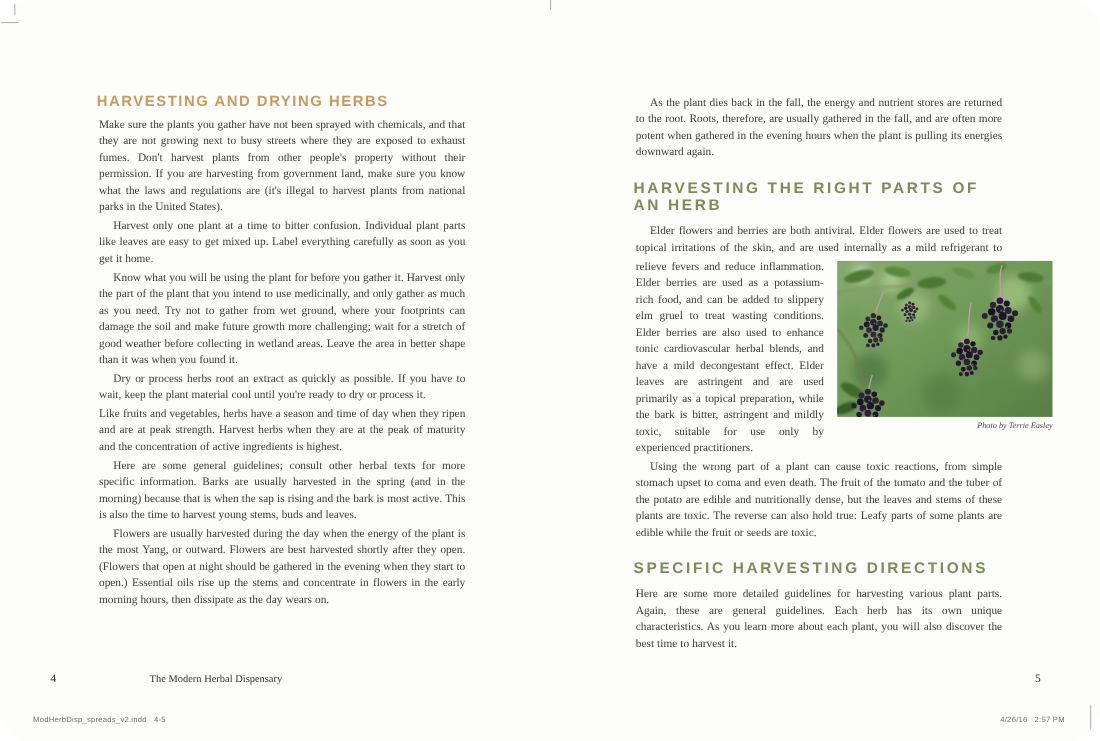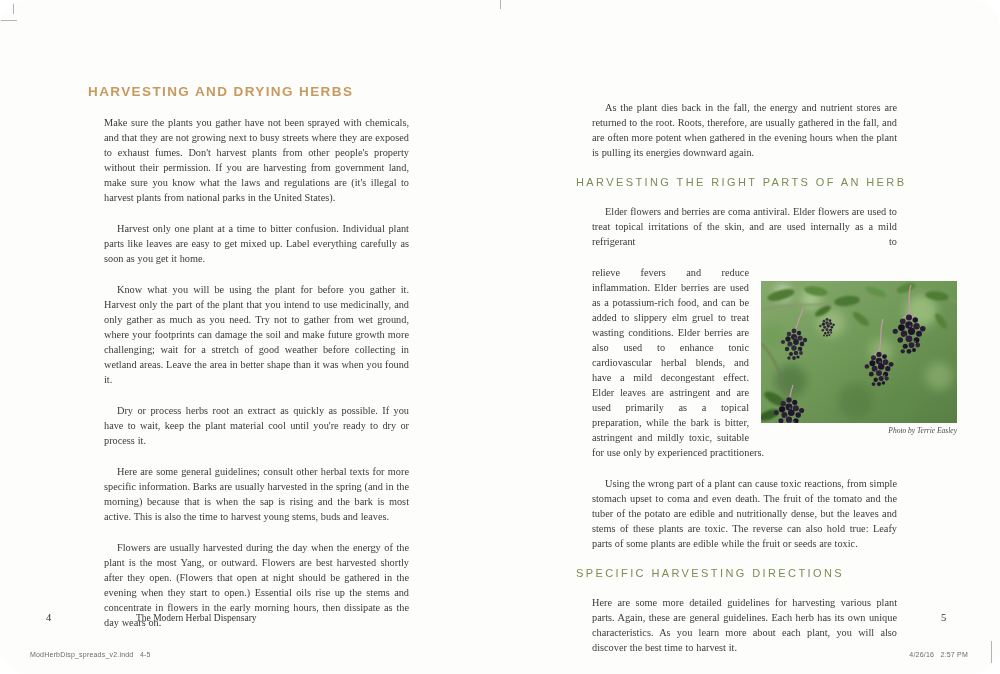--- a/index.html
+++ b/index.html
@@ -10,31 +10,31 @@
   .page { position:absolute; top:84px; width:337px; }
   .left-page  { left:88px; }
   .right-page { left:576px; }
 
   h1.chapter {
     margin:0 0 7px 0; font-family:"Liberation Sans", sans-serif;
     font-size:13.5px; font-weight:bold; letter-spacing:1.4px; color:#c79a5f;
   }
   h2.section {
     margin:16px 0 9px 0; font-family:"Liberation Sans", sans-serif;
-    font-size:11px; font-weight:normal; letter-spacing:2.4px; color:#7c8c55;
+    font-size:14px; font-weight:bold; letter-spacing:2.4px; color:#7c8c55;
   }
   p.body {
-    margin:16px; font-size:10.3px; line-height:15px; text-align:justify;
+    margin:2px; font-size:10.3px; line-height:15px; text-align:justify;
     hyphens:auto; -webkit-hyphens:auto; word-spacing:0.2px;
   }
   p.ind   { text-indent:13px; }
   p.jlast { text-align-last:justify; }
   p.clearb { clear:both; }
 
-  .photo-float { float:right; width:196px; margin:16px -44px 4px 12px; }
+  .photo-float { float:right; width:196px; margin:2px -44px 4px 12px; }
   .photo-float svg { display:block; }
   .photo-caption {
     margin-top:3px; font-size:7.5px; font-style:italic;
     text-align:right; color:#4c4c4c;
   }
 
   .pagenum { position:absolute; top:612px; font-size:10.5px; color:#2f2c29; }
   .pn-left  { left:46px; }
   .pn-right { left:941px; }
   .runfoot  { position:absolute; top:613px; font-size:9.5px; color:#35322f; }
@@ -63,28 +63,29 @@
   <div class="cm cm-tl-h"></div>
   <div class="cm cm-tc-v"></div>
   <div class="cm cm-br-v"></div>
 
   <div class="page left-page">
     <h1 class="chapter">HARVESTING AND DRYING HERBS</h1>
     <p class="body">Make sure the plants you gather have not been sprayed with chemicals, and that they are not growing next to busy streets where they are exposed to exhaust fumes. Don't harvest plants from other people's property without their permission. If you are harvesting from government land, make sure you know what the laws and regulations are (it's illegal to harvest plants from national parks in the United States).</p>
     <p class="body ind">Harvest only one plant at a time to bitter confusion. Individual plant parts like leaves are easy to get mixed up. Label everything carefully as soon as you get it home.</p>
     <p class="body ind">Know what you will be using the plant for before you gather it. Harvest only the part of the plant that you intend to use medicinally, and only gather as much as you need. Try not to gather from wet ground, where your footprints can damage the soil and make future growth more challenging; wait for a stretch of good weather before collecting in wetland areas. Leave the area in better shape than it was when you found it.</p>
     <p class="body ind">Dry or process herbs root an extract as quickly as possible. If you have to wait, keep the plant material cool until you're ready to dry or process it.</p>
+    <p class="body">Like fruits and vegetables, herbs have a season and time of day when they ripen and are at peak strength. Harvest herbs when they are at the peak of maturity and the concentration of active ingredients is highest.</p>
     <p class="body ind">Here are some general guidelines; consult other herbal texts for more specific information. Barks are usually harvested in the spring (and in the morning) because that is when the sap is rising and the bark is most active. This is also the time to harvest young stems, buds and leaves.</p>
     <p class="body ind">Flowers are usually harvested during the day when the energy of the plant is the most Yang, or outward. Flowers are best harvested shortly after they open. (Flowers that open at night should be gathered in the evening when they start to open.) Essential oils rise up the stems and concentrate in flowers in the early morning hours, then dissipate as the day wears on.</p>
   </div>
 
   <div class="page right-page">
     <p class="body ind">As the plant dies back in the fall, the energy and nutrient stores are returned to the root. Roots, therefore, are usually gathered in the fall, and are often more potent when gathered in the evening hours when the plant is pulling its energies downward again.</p>
     <h2 class="section">HARVESTING THE RIGHT PARTS OF AN HERB</h2>
-    <p class="body ind jlast">Elder flowers and berries are coma antiviral. Elder flowers are used to treat topical irritations of the skin, and are used internally as a mild refrigerant to</p>
+    <p class="body ind jlast">Elder flowers and berries are both antiviral. Elder flowers are used to treat topical irritations of the skin, and are used internally as a mild refrigerant to</p>
 
     <div class="photo-float">
       <svg viewBox="0 0 196 142" width="196" height="142">
         <defs>
           <linearGradient id="bg" x1="0" y1="0" x2="1" y2="1">
             <stop offset="0" stop-color="#86aa6d"></stop>
             <stop offset="0.5" stop-color="#6f9857"></stop>
             <stop offset="1" stop-color="#577e44"></stop>
           </linearGradient>
           <filter id="soft" x="-40%" y="-40%" width="180%" height="180%">

